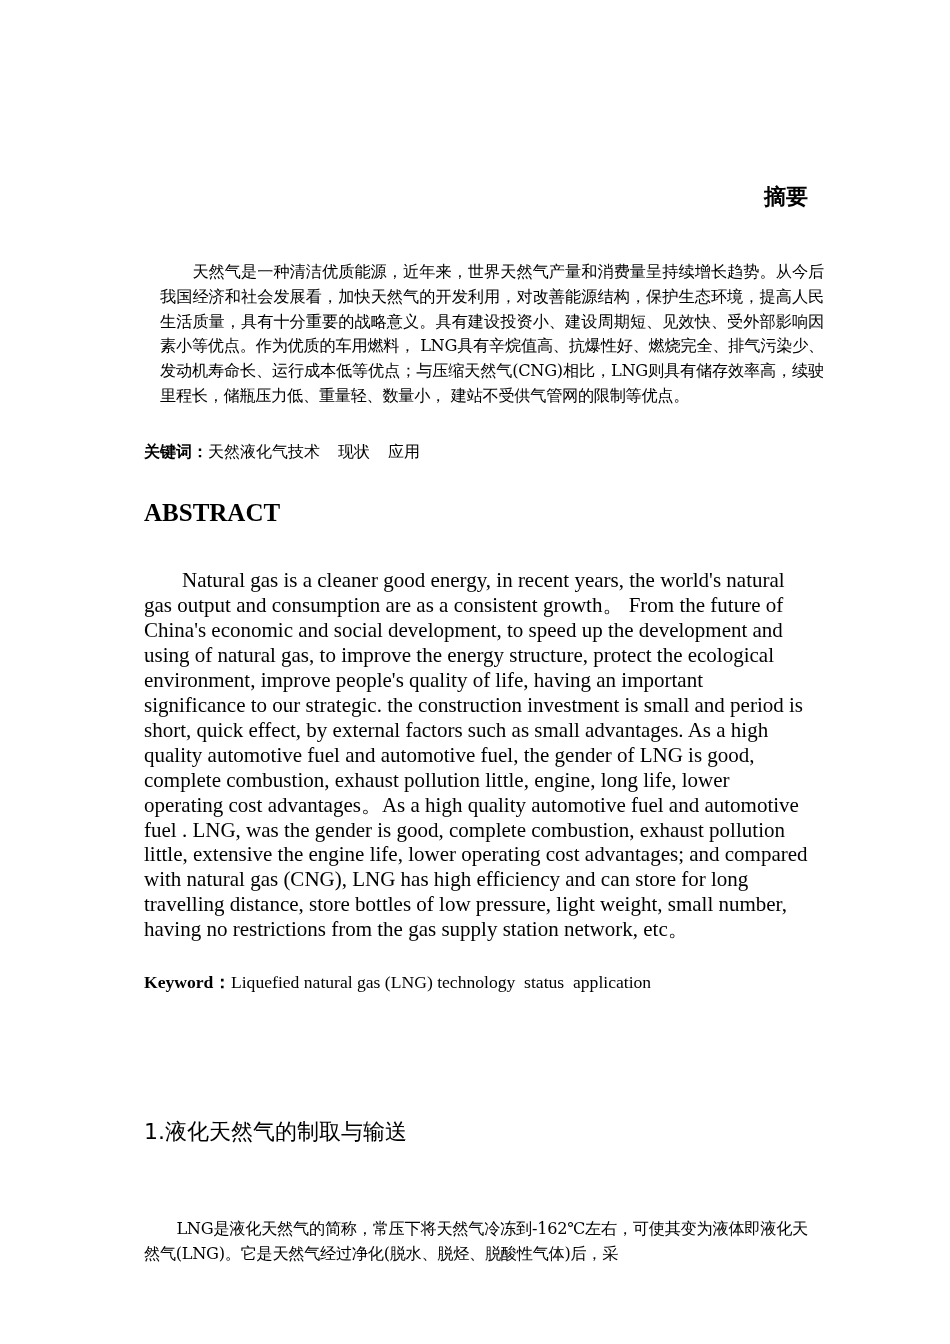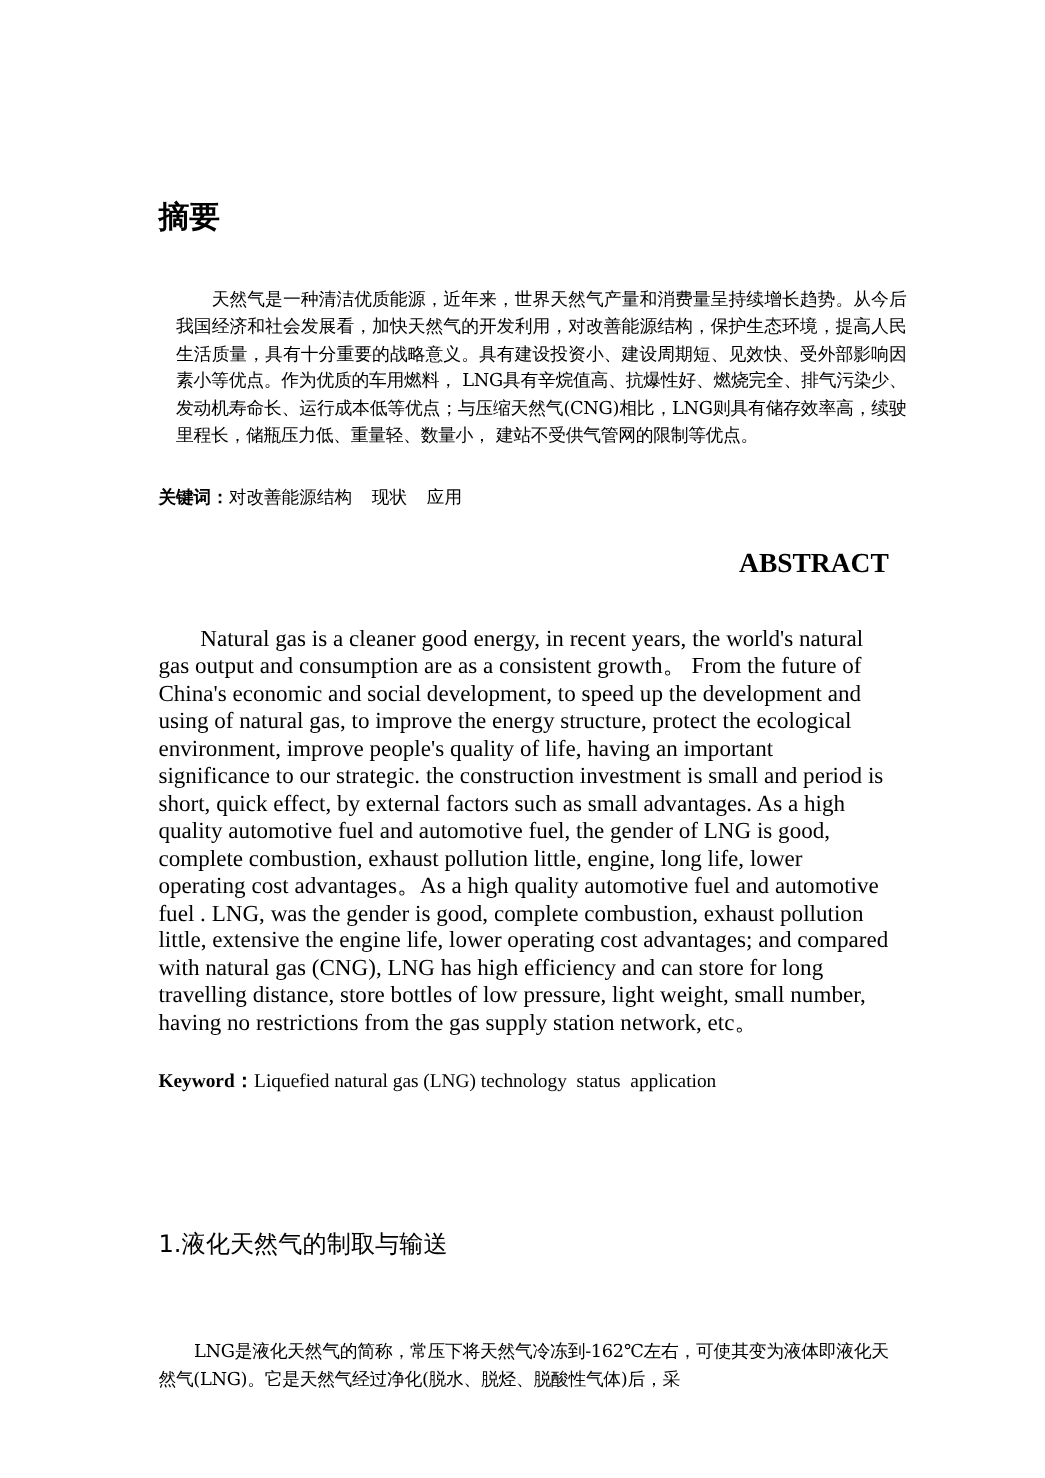--- a/index.html
+++ b/index.html
@@ -18,24 +18,24 @@
       position: absolute;
       left: 144px;
       top: 0;
       width: 664px;
     }
     .cn-title {
       position: absolute;
       top: 183px;
       left: 0;
       width: 664px;
-      text-align: left;
+      text-align: right;
       font-family: "DejaVu Sans", sans-serif;
       font-weight: bold;
-      font-size: 28px;
+      font-size: 22px;
       line-height: 28px;
     }
     .cn-para {
       position: absolute;
       top: 244px;
       left: 0;
       width: 664px;
       font-family: "DejaVu Serif", serif;
       font-size: 16.2px;
       line-height: 24.8px;
@@ -55,21 +55,21 @@
     .cn-keywords .kw-label {
       font-family: Liberation Serif, serif;
       font-weight: bold;
     }
     .cn-keywords .kw-item { margin-right: 18px; }
     .en-title {
       position: absolute;
       top: 497px;
       left: 0;
       width: 664px;
-      text-align: right;
+      text-align: left;
       font-family: "Liberation Serif", serif;
       font-weight: bold;
       font-size: 25px;
       line-height: 32px;
     }
     .en-para {
       position: absolute;
       top: 568px;
       left: 0;
       width: 664px;
@@ -116,21 +116,21 @@
 </head>
 <body>
 
 <div class="page">
 
   <div class="cn-title">摘要</div>
 
   <p class="cn-para" style="margin:16px">天然气是一种清洁优质能源，近年来，世界天然气产量和消费量呈持续增长趋势。从今后我国经济和社会发展看，加快天然气的开发利用，对改善能源结构，保护生态环境，提高人民生活质量，具有十分重要的战略意义。具有建设投资小、建设周期短、见效快、受外部影响因素小等优点。作为优质的车用燃料， LNG具有辛烷值高、抗爆性好、燃烧完全、排气污染少、发动机寿命长、运行成本低等优点；与压缩天然气(CNG)相比，LNG则具有储存效率高，续驶里程长，储瓶压力低、重量轻、数量小， 建站不受供气管网的限制等优点。</p>
 
   <div class="cn-keywords">
-    <span class="kw-label">关键词：</span><span class="kw-item">对改善能源结构</span><span class="kw-item">现状</span><span class="kw-item">应用</span>
+    <span class="kw-label">关键词：</span><span class="kw-item">天然液化气技术</span><span class="kw-item">现状</span><span class="kw-item">应用</span>
   </div>
 
   <div class="en-title">ABSTRACT</div>
 
   <p class="en-para" style="margin:0">Natural gas is a cleaner good energy, in recent years, the world's natural gas output and consumption are as a consistent growth。 From the future of China's economic and social development, to speed up the development and using of natural gas, to improve the energy structure, protect the ecological environment, improve people's quality of life, having an important significance to our strategic. the construction investment is small and period is short, quick effect, by external factors such as small advantages. As a high quality automotive fuel and automotive fuel, the gender of LNG is good, complete combustion, exhaust pollution little, engine, long life, lower operating  cost  advantages。As a high quality automotive fuel and automotive fuel . LNG,  was the gender is good, complete combustion, exhaust pollution little,  extensive  the  engine  life, lower operating cost advantages; and compared  with  natural gas (CNG),  LNG  has high efficiency and can store for long travelling distance,  store bottles of low pressure, light  weight, small number, having no restrictions from the gas supply station network, etc。</p>
 
   <div class="en-keywords"><span class="kw-label">Keyword：</span><span>Liquefied natural gas (LNG) technology  status  application</span></div>
 
   <div class="section-heading">1.液化天然气的制取与输送</div>
 

